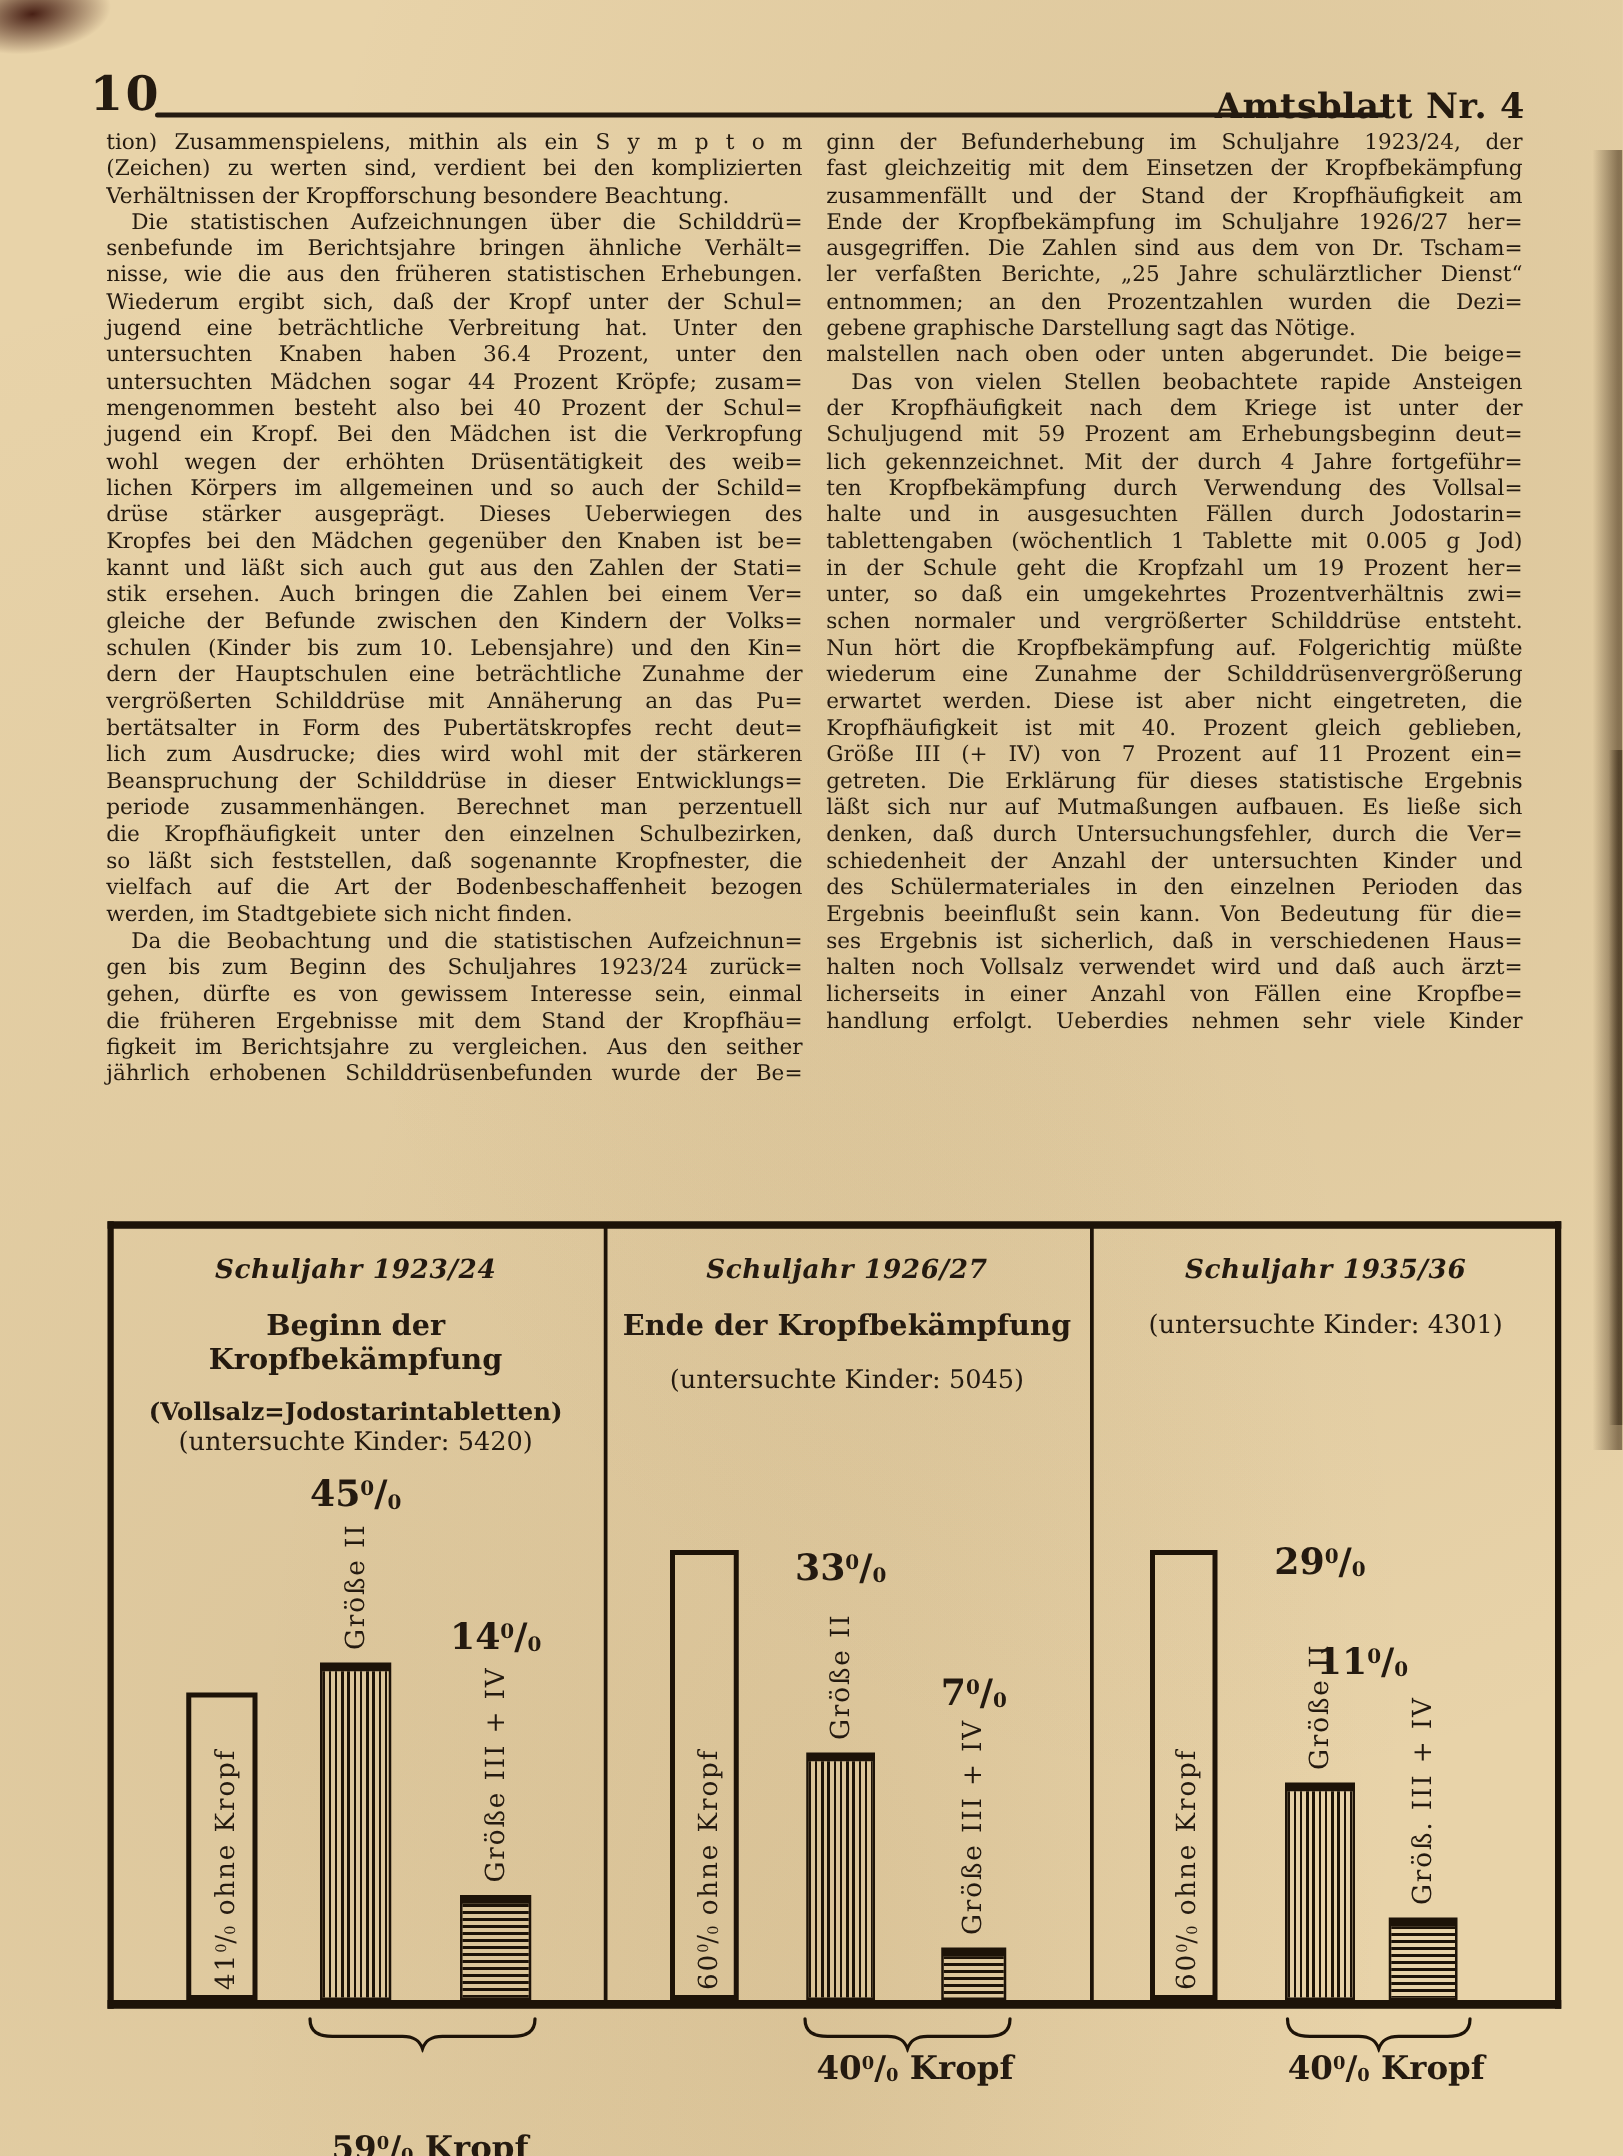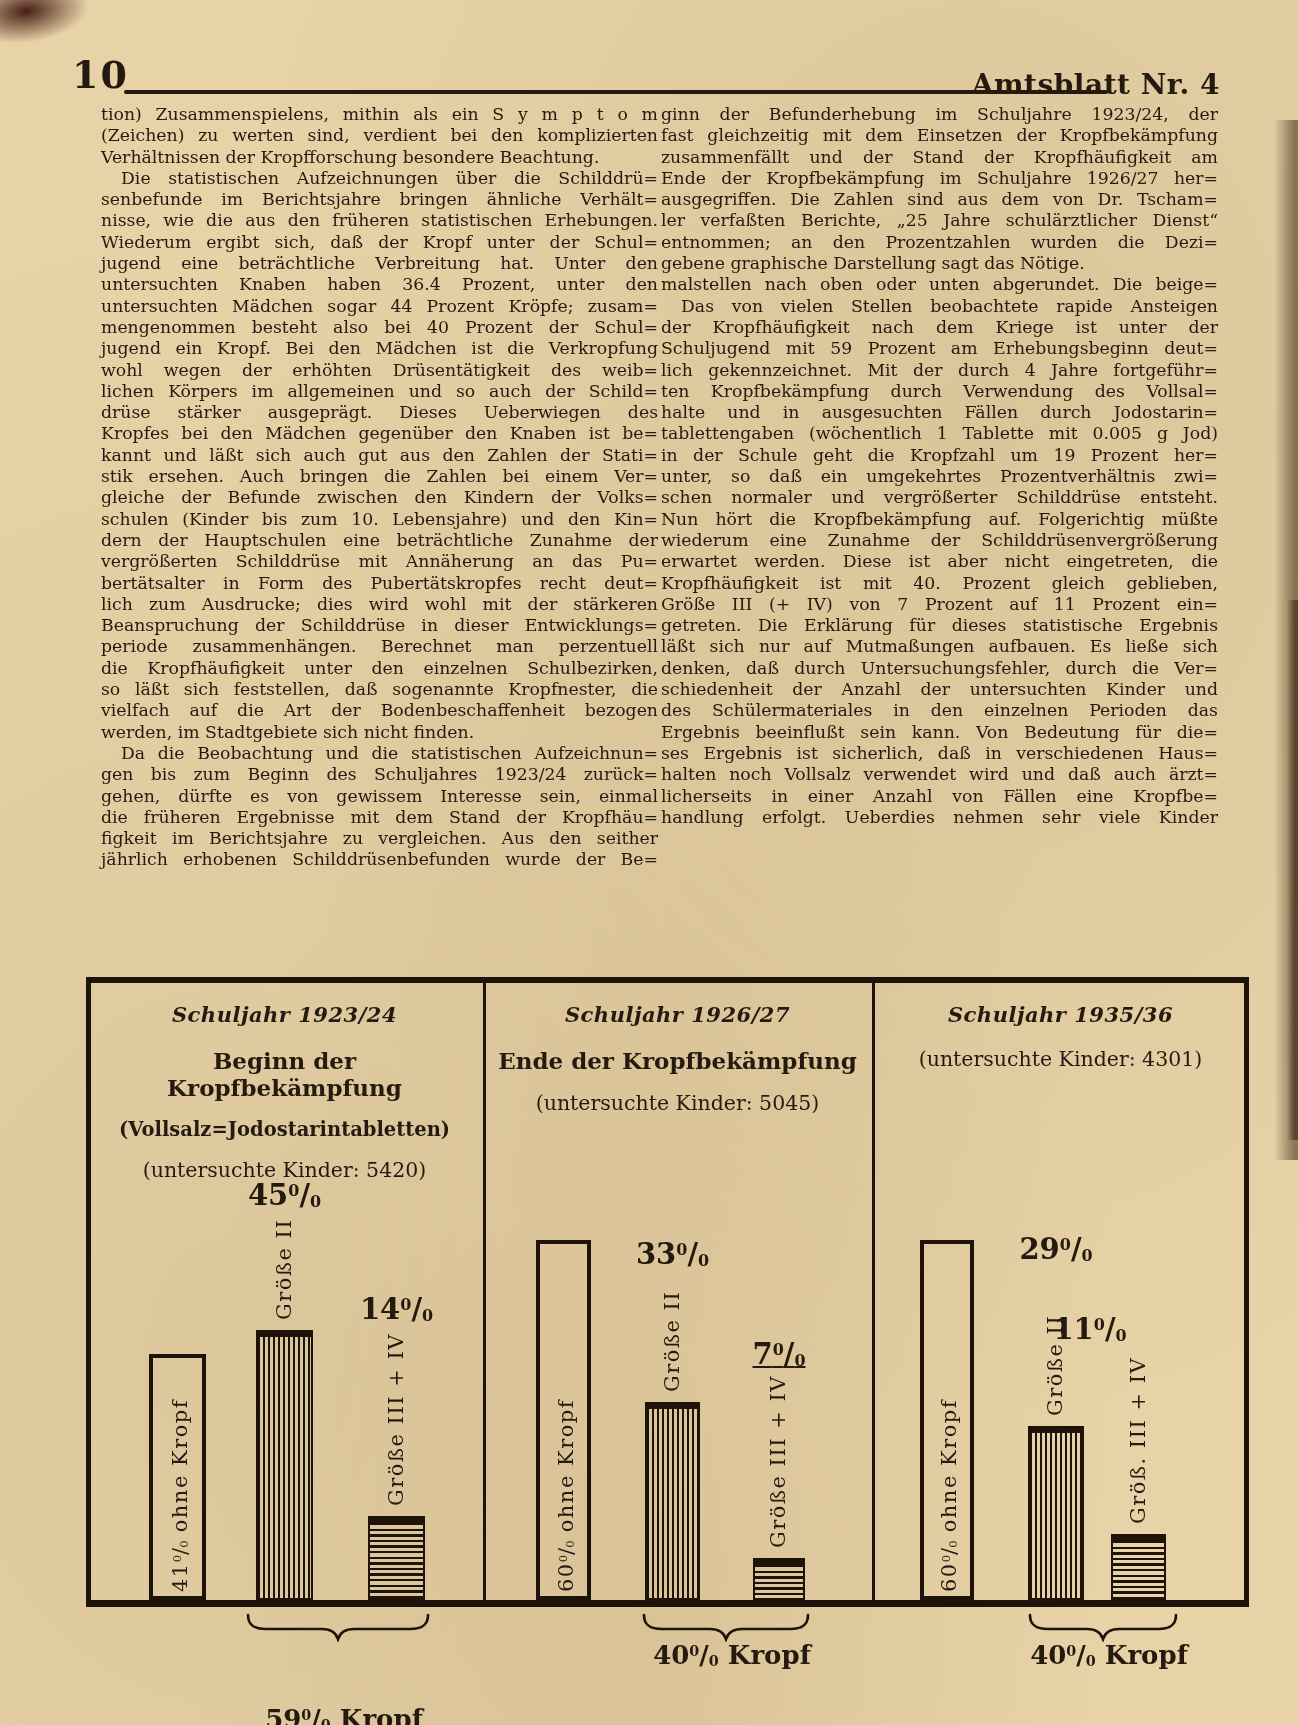--- a/index.html
+++ b/index.html
@@ -21,40 +21,40 @@
   .edge-shadow{position:absolute;right:0;top:120px;width:24px;height:1040px;
     background:linear-gradient(to right, rgba(61,41,18,0), rgba(61,41,18,0.55) 85%);}
   .edge-shadow2{position:absolute;right:0;top:600px;width:11px;height:540px;
     background:linear-gradient(to right, rgba(40,26,10,0), rgba(40,26,10,0.5) 70%);}
   
   .pagenum{position:absolute;left:72px;top:52px;font-size:38px;font-weight:bold;letter-spacing:2px;}
   .hrule{position:absolute;left:124px;top:90px;width:984px;height:4px;background:#241a10;border-radius:2px;}
   .masthead{position:absolute;right:78px;top:68px;font-size:28px;font-weight:bold;letter-spacing:0.5px;}
   
   .col{position:absolute;top:104px;width:557px;font-size:17.3px;line-height:21.3px;}
-  .col-left{left:85px;margin-left:16px;}
+  .col-left{left:85px;}
   .col-right{left:661px;}
   .tl{text-align:justify;text-align-last:justify;white-space:normal;}
   .tl.end{text-align-last:left;}
   .tl.ind{text-indent:20px;}
   
   .frame{position:absolute;background:#1d1308;}
   .bar{position:absolute;box-sizing:border-box;}
   .bar-outline{border:4px solid #1d1308;background:transparent;}
   .bar-v{border:2px solid #1d1308;border-top:7px solid #1d1308;
     background:repeating-linear-gradient(to right,#1d1308 0 2px,transparent 2px 5px);}
   .bar-h{border:2px solid #1d1308;border-top:7px solid #1d1308;
     background:repeating-linear-gradient(to bottom,#1d1308 0 2.4px,transparent 2.4px 5.6px);}
   .rot{position:absolute;transform-origin:0 0;transform:rotate(-90deg);
     white-space:nowrap;font-size:21px;letter-spacing:1.5px;line-height:25px;}
   .pct{position:absolute;transform:translateX(-50%);font-weight:bold;font-size:29px;white-space:nowrap;}
   .hdr{position:absolute;text-align:center;}
   .sj{font-weight:bold;font-style:italic;font-size:21px;margin-bottom:20px;letter-spacing:0.5px;}
   .cap{font-weight:bold;font-size:23px;margin-bottom:17px;}
-  .subcap{font-weight:bold;font-size:19.5px;margin-bottom:17px;}
+  .subcap{font-weight:bold;font-size:19.5px;}
   .exam{font-size:20.5px;}
   .brl{position:absolute;transform:translateX(-50%);font-weight:bold;font-size:26px;white-space:nowrap;}
   .brace-svg{position:absolute;}
   
   .os{letter-spacing:0;}
   .ps{font-size:55%;vertical-align:0.55em;}
   .pb{font-size:55%;vertical-align:-0.12em;}
 </style>
 </head>
 <body>
@@ -172,21 +172,21 @@
       <div class="cap">Ende der Kropfbekämpfung</div>
       <div class="exam">(untersuchte Kinder: 5045)</div>
     </div>
     <div class="bar bar-outline" style="left: 536px; top: 1240px; width: 55px; height: 360px;"></div>
     <div class="rot" style="left: 550.5px; top: 1592px;">60<span class="os"><span class="ps">0</span>/<span class="pb">0</span></span> ohne Kropf</div>
     <div class="bar bar-v" style="left: 645px; top: 1402px; width: 55px; height: 198px;"></div>
     <div class="rot" style="left: 659.5px; top: 1392px;">Größe II</div>
     <div class="pct" style="left: 672.5px; top: 1237px;">33<span class="os"><span class="ps">0</span>/<span class="pb">0</span></span></div>
     <div class="bar bar-h" style="left: 753px; top: 1558px; width: 52px; height: 42px;"></div>
     <div class="rot" style="left: 766px; top: 1548px;">Größe III + IV</div>
-    <div class="pct" style="left: 779px; top: 1337px; text-decoration: underline;">7<span class="os"><span class="ps">0</span>/<span class="pb">0</span></span></div>
+    <div class="pct" style="left: 779px; top: 1337px;">7<span class="os"><span class="ps">0</span>/<span class="pb">0</span></span></div>
     <svg class="brace-svg" width="168" height="30" viewBox="0 0 168 30" style="left: 642px; top: 1612px;">
       <path d="M2,3 C2,14 9,17 20,17 L68,17 C78,17 82,21 84,27 C86,21 90,17 100,17 L148,17 C159,17 166,14 166,3" fill="none" stroke="#1d1308" stroke-width="2.6" stroke-linecap="round"></path>
     </svg>
     <div class="brl" style="left: 732px; top: 1640px;">40<span class="os"><span class="ps">0</span>/<span class="pb">0</span></span> Kropf</div>
     <div class="hdr" style="left: 878px; top: 1002px; width: 365px;">
       <div class="sj">Schuljahr 1935/36</div>
       <div class="exam">(untersuchte Kinder: 4301)</div>
     </div>
     <div class="bar bar-outline" style="left: 920px; top: 1240px; width: 54px; height: 360px;"></div>
     <div class="rot" style="left: 934px; top: 1592px;">60<span class="os"><span class="ps">0</span>/<span class="pb">0</span></span> ohne Kropf</div>

